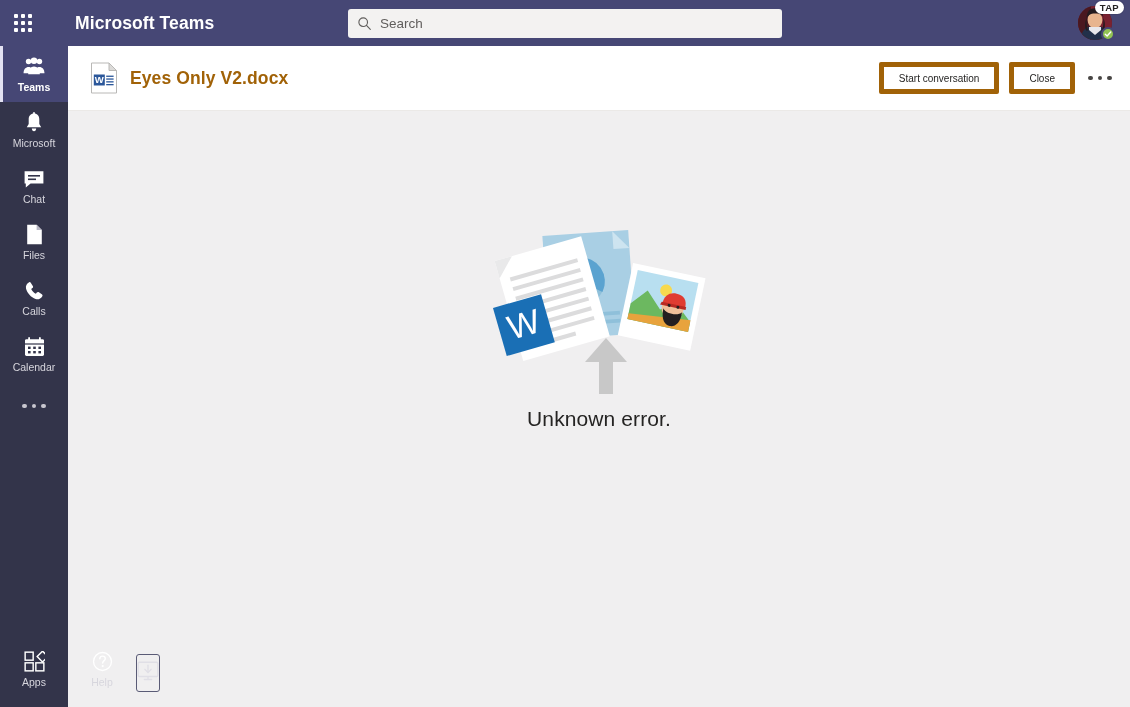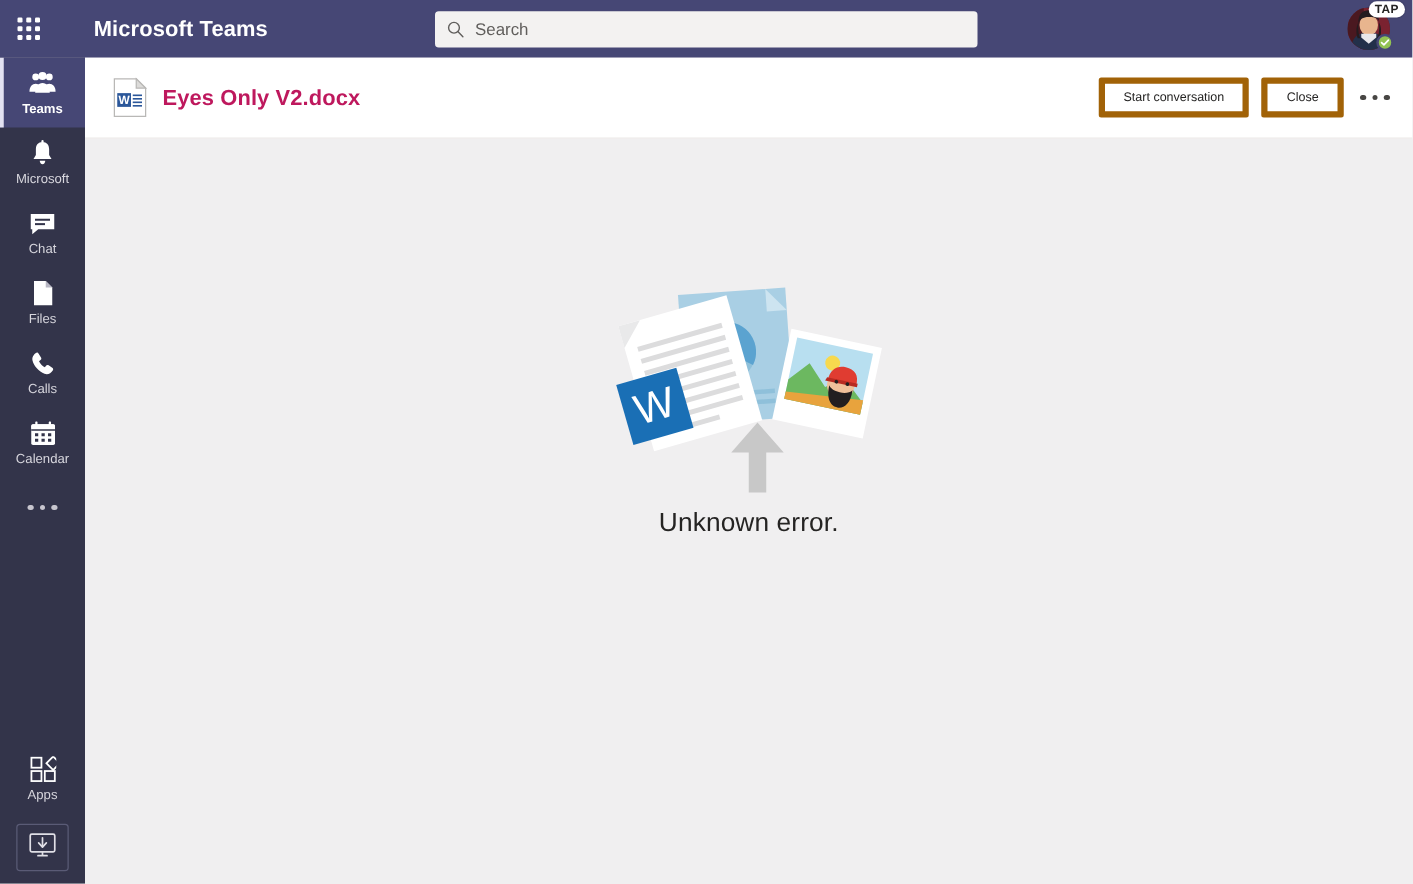--- a/index.html
+++ b/index.html
@@ -71,34 +71,34 @@
   .rail-item.active { background: #464775; color: #ffffff; }
   .rail-item.active .ri-label { color: #ffffff; font-weight: bold; }
   .rail-item.active::before {
     content: ""; position: absolute; left: 0; top: 0; width: 3px; height: 100%;
     background: #e3e2f2;
   }
   .rail-more { width: 68px; height: 48px; display: flex; align-items: center; justify-content: center; cursor: pointer; }
   .dots3 { display: flex; gap: 5px; }
   .dots3 i { width: 4.5px; height: 4.5px; border-radius: 50%; background: #c8c6cf; display: block; }
   .rail-flex { flex: 1 1 auto; }
-  .rail-bottom { width: 68px; display: flex; flex-direction: column; align-items: center; padding-bottom: 10px; }
+  .rail-bottom { width: 68px; display: flex; align-items: center; padding-bottom: 10px; }
   .download-btn {
     width: 42px; height: 38px; border: 1px solid #5a5b76; border-radius: 3px;
     display: flex; align-items: center; justify-content: center; cursor: pointer; margin-top: 8px;
   }
 
   
   .main { flex: 1 1 auto; display: flex; flex-direction: column; background: #f0eff0; min-width: 0; }
   .doc-header {
     height: 65px; flex: 0 0 65px; background: #ffffff; border-bottom: 1px solid #ebe9e7;
     display: flex; align-items: center; padding: 0 14px 0 22px;
   }
   .doc-icon { width: 28px; height: 32px; flex: 0 0 28px; margin-right: 12px; }
-  .doc-title { font-size: 17.5px; font-weight: bold; color: #be185d; letter-spacing: .1px; }
+  .doc-title { font-size: 17.5px; font-weight: bold; color: #a16207; letter-spacing: .1px; }
   .hdr-spacer { flex: 1 1 auto; }
   .hdr-btn {
     height: 32px; border: 5px solid #a16207; background: #ffffff; border-radius: 2px;
     font-family: "Liberation Sans", sans-serif; font-size: 10px; color: #252423;
     padding: 0 15px; cursor: pointer; white-space: nowrap;
   }
   .hdr-btn + .hdr-btn { margin-left: 10px; }
   .hdr-more {
     width: 32px; height: 32px; margin-left: 9px; display: flex; align-items: center;
     justify-content: center; cursor: pointer; border-radius: 2px;
@@ -267,20 +267,30 @@
             <svg width="21" height="21" viewBox="0 0 22 22">
               <rect x="1.2" y="1.2" width="8.4" height="8.4" fill="none" stroke="#ffffff" stroke-width="1.5"></rect>
               <rect x="1.2" y="12.4" width="8.4" height="8.4" fill="none" stroke="#ffffff" stroke-width="1.5"></rect>
               <rect x="12.4" y="12.4" width="8.4" height="8.4" fill="none" stroke="#ffffff" stroke-width="1.5"></rect>
               <rect x="16.6" y="-1" width="8" height="8" fill="none" stroke="#ffffff" stroke-width="1.5" transform="rotate(45 16.6 3)"></rect>
             </svg>
           </span>
           <span class="ri-label">Apps</span>
         </div>
 
+        <div class="rail-item">
+          <span class="ri-icon">
+            <svg width="21" height="21" viewBox="0 0 22 22">
+              <circle cx="11" cy="11" r="9.4" fill="none" stroke="#ffffff" stroke-width="1.4"></circle>
+              <path d="M8.2 8.2 C8.2 6.4 9.5 5.4 11.1 5.4 C12.8 5.4 13.9 6.5 13.9 8 C13.9 10 11.2 10.2 11.2 12.6" fill="none" stroke="#ffffff" stroke-width="1.5" stroke-linecap="round"></path>
+              <circle cx="11.2" cy="15.8" r="1.1" fill="#ffffff"></circle>
+            </svg>
+          </span>
+          <span class="ri-label">Help</span>
+        </div>
 
         <div class="download-btn">
           <span>
             <svg width="22" height="20" viewBox="0 0 24 22">
               <rect x="1.2" y="1.4" width="21.6" height="15.6" rx="1.4" fill="none" stroke="#e0dfe6" stroke-width="1.5"></rect>
               <line x1="8" y1="20.4" x2="16" y2="20.4" stroke="#e0dfe6" stroke-width="1.5" stroke-linecap="round"></line>
               <line x1="12" y1="17" x2="12" y2="20.4" stroke="#e0dfe6" stroke-width="1.5"></line>
               <line x1="12" y1="4.6" x2="12" y2="12.4" stroke="#e0dfe6" stroke-width="1.5" stroke-linecap="round"></line>
               <polyline points="8.6,9.2 12,12.8 15.4,9.2" fill="none" stroke="#e0dfe6" stroke-width="1.5" stroke-linecap="round" stroke-linejoin="round"></polyline>
             </svg>

